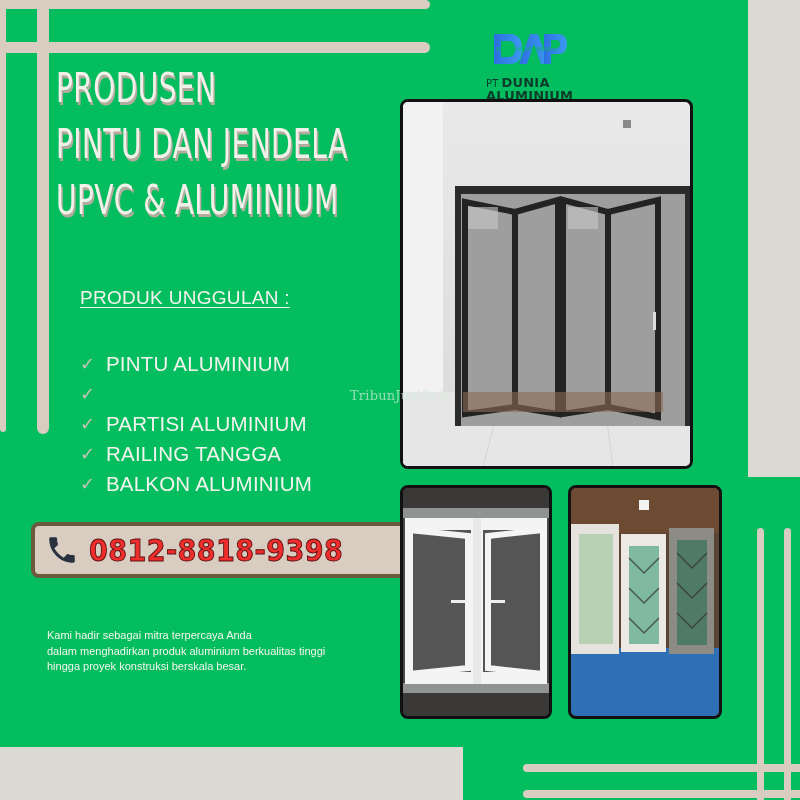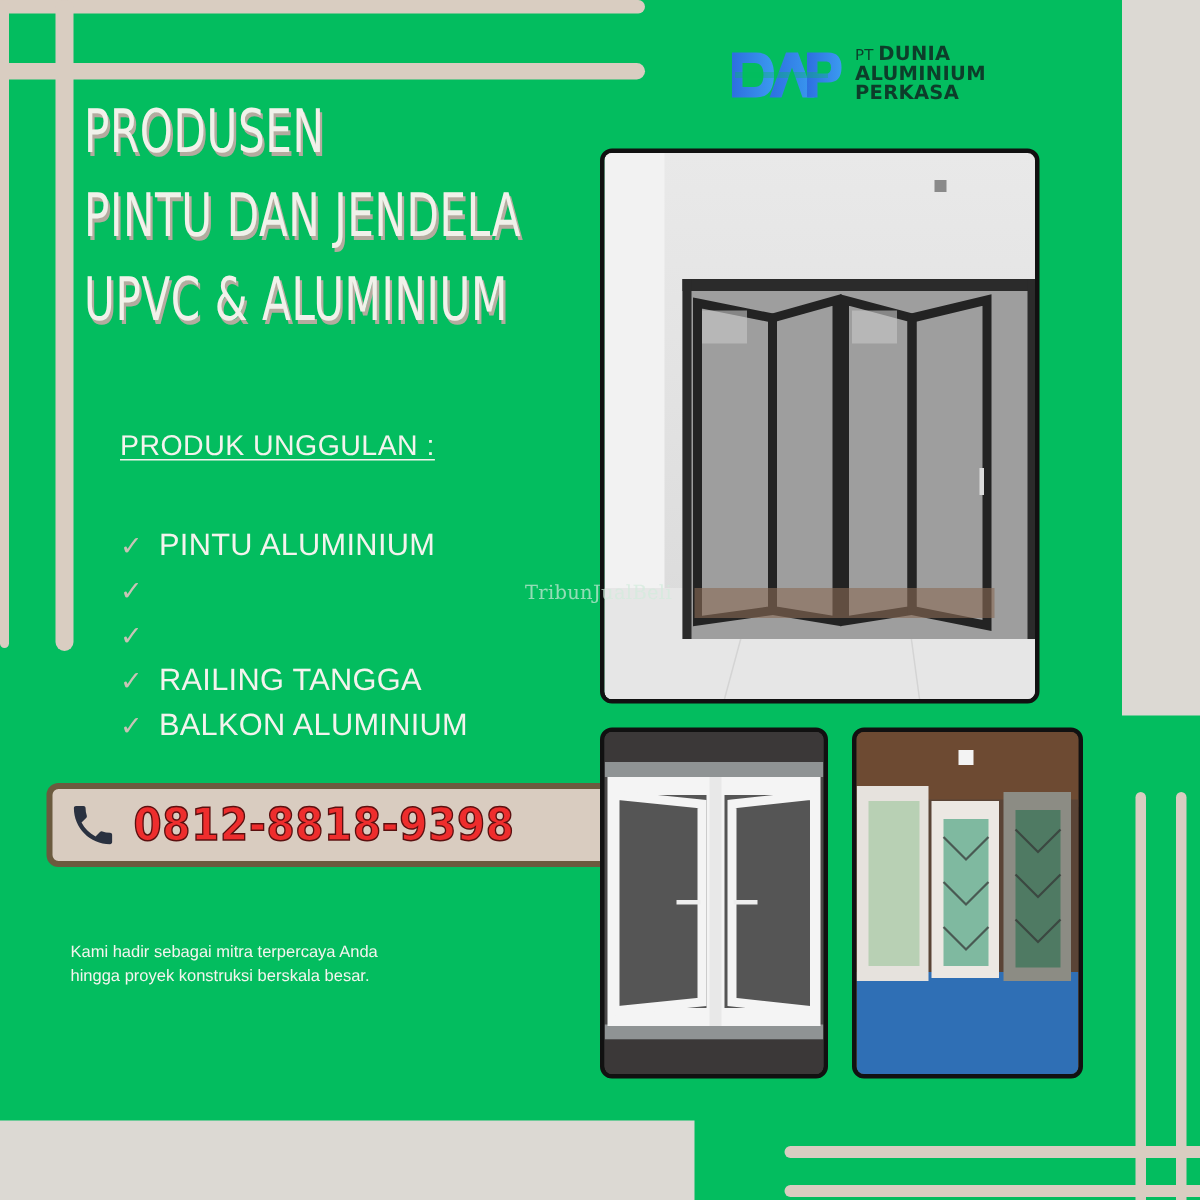--- a/index.html
+++ b/index.html
@@ -2,21 +2,21 @@
 <html><head>
 <meta charset="utf-8">
 <style>
   * { box-sizing: border-box; margin: 0; padding: 0; }
   html, body { width: 800px; height: 800px; overflow: hidden; }
   body { position: relative; background: #03bd5f; font-family: "DejaVu Sans", sans-serif; }
 
   .block { position: absolute; background: #dcd9d3; }
   .line { position: absolute; background: #d9cdc1; border-radius: 6px; }
 
-  .logo { position: absolute; left: 486px; top: 30px; display: flex; align-items: center; gap: 8px; }
+  .logo { position: absolute; left: 486px; top: 30px; display: flex; align-items: center; gap: 8px; flex-direction: column; }
   .logo-mark { width: 76px; height: 38px; }
   .logo-text { font-family: "DejaVu Sans", sans-serif; font-weight: bold; color: #0d3d2a; line-height: 1.0; font-size: 13px; letter-spacing: 0.2px; }
   .logo-text .pt { font-weight: normal; font-size: 10px; margin-right: 3px; }
 
   .headline { position: absolute; left: 56px; top: 60px; }
   .headline div {
     font-family: "DejaVu Sans Condensed", "DejaVu Sans", sans-serif;
     font-stretch: condensed;
     color: #f1f1ea;
     font-size: 40px;
@@ -94,20 +94,21 @@
   <ul>
     <li>
         <span class="check">✓</span>
         <span>PINTU ALUMINIUM</span>
       </li>
     <li>
         <span class="check">✓</span>
       </li>
     <li>
         <span class="check">✓</span>
+        <span>PARTISI ALUMINIUM</span>
       </li>
     <li>
         <span class="check">✓</span>
         <span>RAILING TANGGA</span>
       </li>
     <li>
         <span class="check">✓</span>
         <span>BALKON ALUMINIUM</span>
       </li>
   </ul>
@@ -115,20 +116,21 @@
 
 <div class="phone-box">
   <svg class="phone-icon" viewBox="0 0 24 24">
     <path d="M6.6 10.8c1.4 2.8 3.8 5.1 6.6 6.6l2.2-2.2c.3-.3.7-.4 1-.2 1.1.4 2.3.6 3.6.6.6 0 1 .4 1 1V20c0 .6-.4 1-1 1C10.6 21 3 13.4 3 4c0-.6.4-1 1-1h3.5c.6 0 1 .4 1 1 0 1.3.2 2.5.6 3.6.1.3 0 .7-.2 1z" fill="#2a3140"></path>
   </svg>
   <span class="phone-number">0812-8818-9398</span>
 </div>
 
 <div class="desc">
   <div>Kami hadir sebagai mitra terpercaya Anda</div>
+  <div>dalam menghadirkan produk aluminium berkualitas tinggi</div>
   <div>hingga proyek konstruksi berskala besar.</div>
 </div>
 
 <div class="photo photo-main">
   <svg width="287" height="364" viewBox="0 0 287 364">
     <rect x="0" y="0" width="40" height="364" fill="#f2f2f2"></rect>
     <rect x="220" y="18" width="8" height="8" fill="#8a8a8a"></rect>
     <rect x="0" y="290" width="287" height="74" fill="#e6e6e6"></rect>
     <line x1="100" y1="290" x2="80" y2="364" stroke="#d4d4d4"></line>
     <line x1="200" y1="290" x2="210" y2="364" stroke="#d4d4d4"></line>

